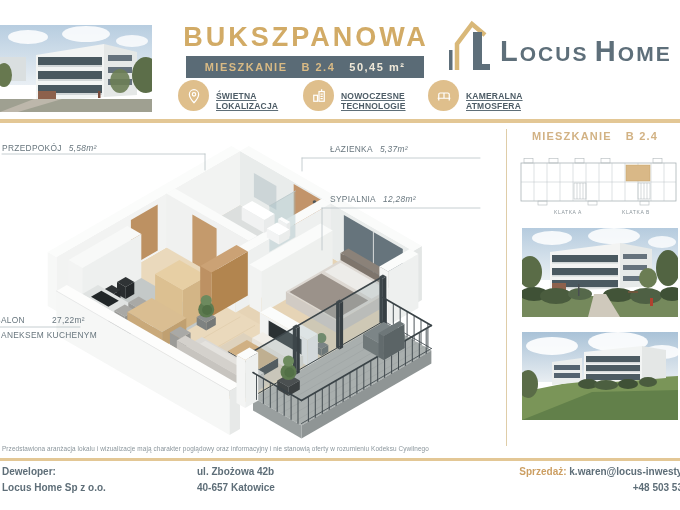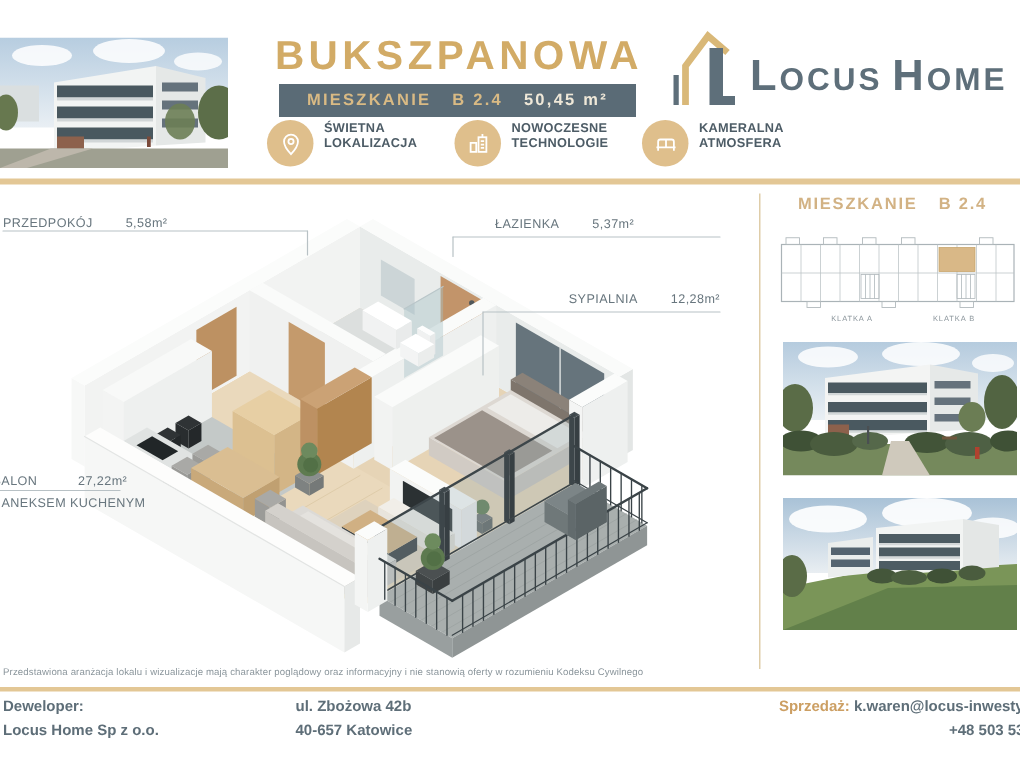--- a/index.html
+++ b/index.html
@@ -7,33 +7,33 @@
         font-family:"Liberation Sans",sans-serif;color:#5e6e78;padding-left:18px;}
   .abs{position:absolute;}
   
   .title{left:183px;top:22px;width:246px;text-align:center;font-size:27px;font-weight:bold;
          letter-spacing:3px;color:#d2ab66;}
   .unit-bar{left:186px;top:56px;width:238px;height:22px;background:#5a6b76;display:flex;
             align-items:center;justify-content:center;gap:14px;font-size:11px;font-weight:600;letter-spacing:1.5px;}
   .unit-bar .gold{color:#d9ba84;}
   .unit-bar .light{color:#efe8d8;}
   .features{left:178px;top:80px;width:502px;display:flex;}
-  .feature{width:125px;display:flex;align-items:flex-start;gap:7px;}
+  .feature{width:125px;display:flex;align-items:flex-end;gap:7px;text-decoration:underline;}
   .fcircle{width:31px;height:31px;border-radius:50%;background:#dfbf8c;flex:0 0 31px;
            display:flex;align-items:center;justify-content:center;}
   .flabel{font-size:8.5px;font-weight:bold;color:#4d5c66;line-height:1.2;letter-spacing:.2px;}
   .logo{left:448px;top:14px;display:flex;align-items:flex-end;}
   .logo-text{color:#5e6f7a;letter-spacing:2px;margin-left:6px;margin-bottom:4px;white-space:nowrap;font-weight:bold;}
   .logo-text .big{font-size:29px;}
   .logo-text .small{font-size:21px;}
   .gold-rule{left:0;top:119px;width:680px;height:3.5px;background:#e3c795;}
   
   .divider{left:506px;top:129px;width:1.2px;height:317px;background:#dcc89e;opacity:.9;}
   .room-label{font-size:8.4px;font-weight:500;color:#68767e;letter-spacing:.3px;white-space:nowrap;}
-  .room-label .area{margin-left:22px;}
+  .room-label .area{margin-left:7px;font-style:italic;}
   .side-title{left:510px;top:130px;width:170px;text-align:center;font-size:11px;font-weight:600;
               letter-spacing:1.2px;color:#d2b284;display:flex;justify-content:center;gap:14px;}
   
   .disclaimer{left:2px;top:445px;font-size:6.4px;color:#8a959b;letter-spacing:.1px;white-space:nowrap;}
   .gold-rule2{left:0;top:458px;width:680px;height:2.5px;background:#e3c795;}
   .f-block{top:464px;font-size:10px;font-weight:bold;color:#5e6e78;line-height:16px;white-space:nowrap;}
   .f-sales{right:-10px;text-align:right;}
   .gold-label{color:#cc9f63;}
   svg{display:block;}
 </style>
@@ -338,21 +338,21 @@
       <line x1="322.0" y1="208.0" x2="322.0" y2="250.0" stroke="#b8c1c5" stroke-width="0.8" stroke-linecap="round"></line>
       <line x1="0.0" y1="327.0" x2="80.0" y2="327.0" stroke="#b8c1c5" stroke-width="0.8" stroke-linecap="round"></line>
     </svg>
 
   <div class="abs room-label" style="left:2px;top:143px;z-index:3">
     <span>PRZEDPOKÓJ</span><span class="area">5,58m²</span>
   </div>
   <div class="abs room-label" style="left:330px;top:144px;width:150px;text-align:left;z-index:3">
     <span>ŁAZIENKA</span><span class="area">5,37m²</span>
   </div>
-  <div class="abs room-label" style="left:330px;top:194px;width:150px;text-align:right;z-index:3">
+  <div class="abs room-label" style="left:330px;top:194px;width:150px;text-align:left;z-index:3">
     <span>SYPIALNIA</span><span class="area">12,28m²</span>
   </div>
   <div class="abs room-label" style="left:-5px;top:315px;z-index:3">
     <span>SALON</span>
   </div>
   <div class="abs room-label" style="left:52px;top:315px;z-index:3">
     <span>27,22m²</span>
   </div>
   <div class="abs room-label" style="left:1px;top:330px;z-index:3">
     <span>ANEKSEM KUCHENYM</span>

